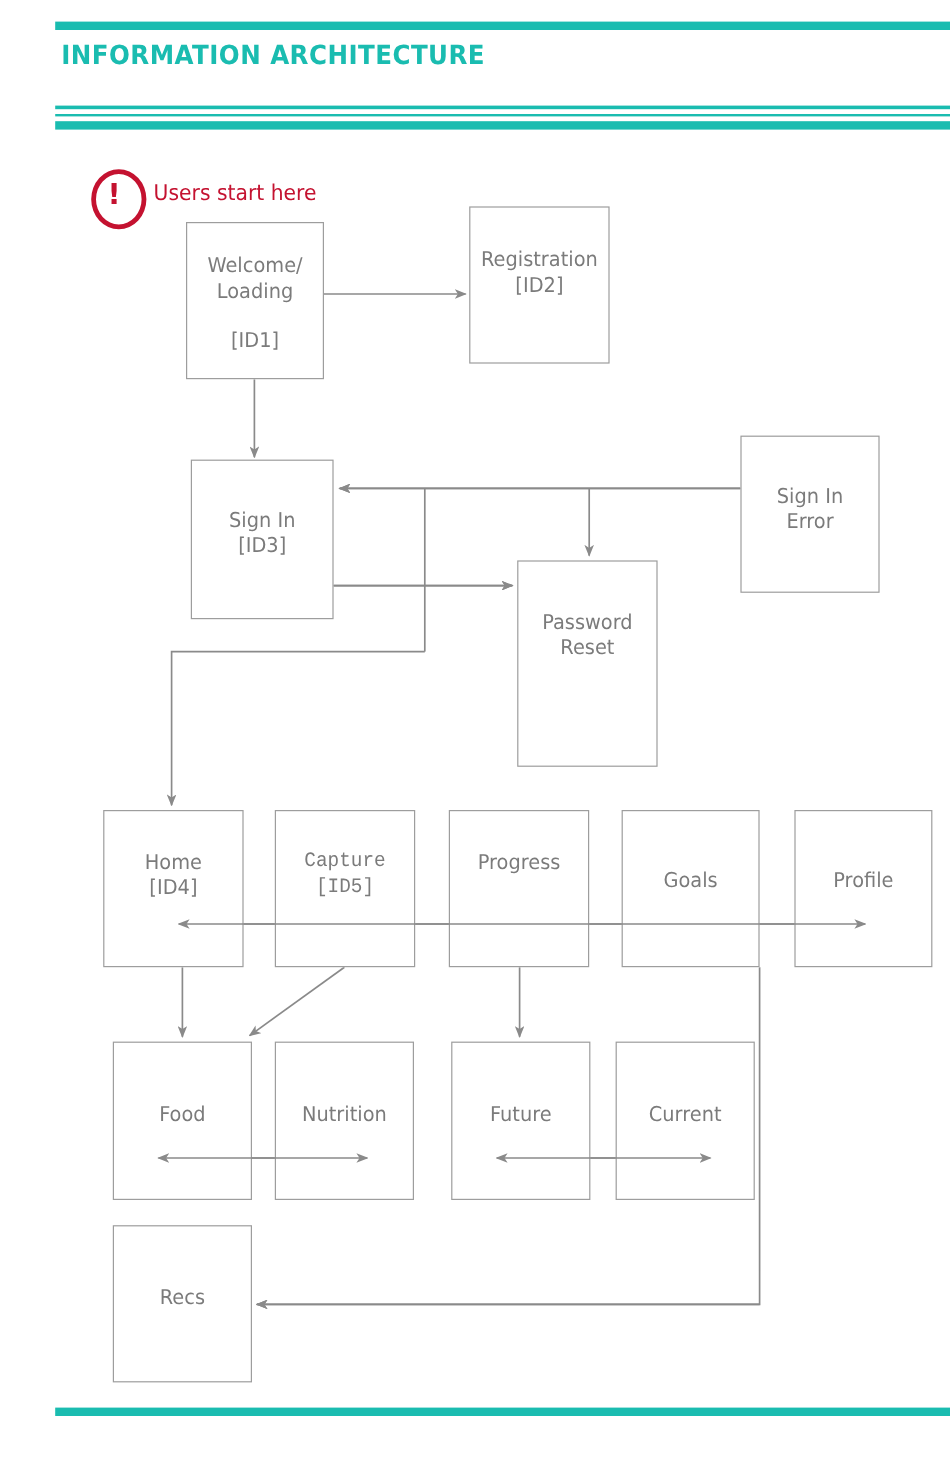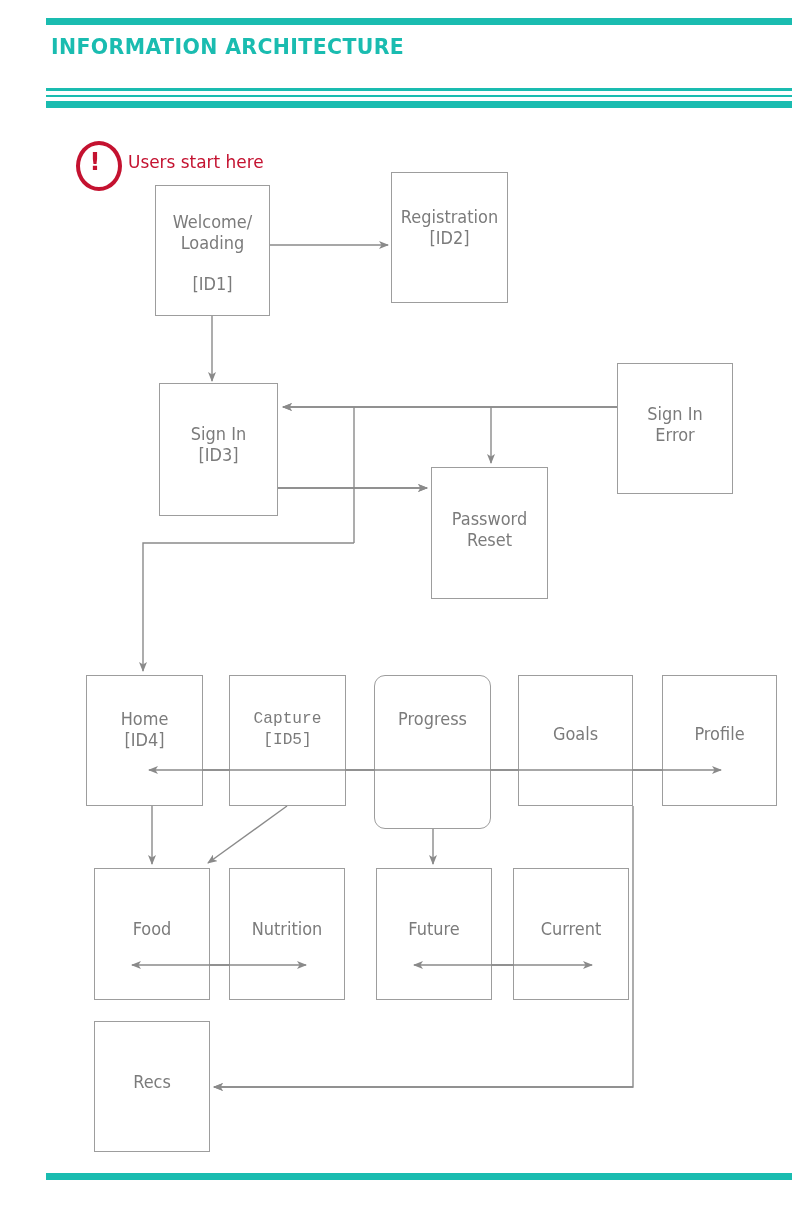--- a/index.html
+++ b/index.html
@@ -146,41 +146,41 @@
   <div class="node" style="left:367px;top:172px;width:117px;height:131px;">
     <div class="lbl" style="top:34px;">Registration
 [ID2]</div>
   </div>
 
   <div class="node" style="left:135px;top:383px;width:119px;height:133px;">
     <div class="lbl" style="top:40px;">Sign In
 [ID3]</div>
   </div>
 
-  <div class="node" style="left:407px;top:467px;width:117px;height:132px;">
+  <div class="node" style="left:407px;top:467px;width:117px;height:172px;">
     <div class="lbl" style="top:41px;">Password
 Reset</div>
   </div>
 
   <div class="node" style="left:593px;top:363px;width:116px;height:131px;">
     <div class="lbl" style="top:40px;">Sign In
 Error</div>
   </div>
 
   <div class="node" style="left:62px;top:675px;width:117px;height:131px;">
     <div class="lbl" style="top:33px;">Home
 [ID4]</div>
   </div>
 
   <div class="node" style="left:205px;top:675px;width:117px;height:131px;font-family:Liberation Mono, monospace;">
     <div class="lbl" style="top:33px;">Capture
 [ID5]</div>
   </div>
 
-  <div class="node" style="left:350px;top:675px;width:117px;height:154px;border-radius:11px;">
+  <div class="node" style="left:350px;top:675px;width:117px;height:131px;">
     <div class="lbl" style="top:33px;">Progress</div>
   </div>
 
   <div class="node" style="left:494px;top:675px;width:115px;height:131px;">
     <div class="lbl" style="top:48px;">Goals</div>
   </div>
 
   <div class="node" style="left:638px;top:675px;width:115px;height:131px;">
     <div class="lbl" style="top:48px;">Profile</div>
   </div>

